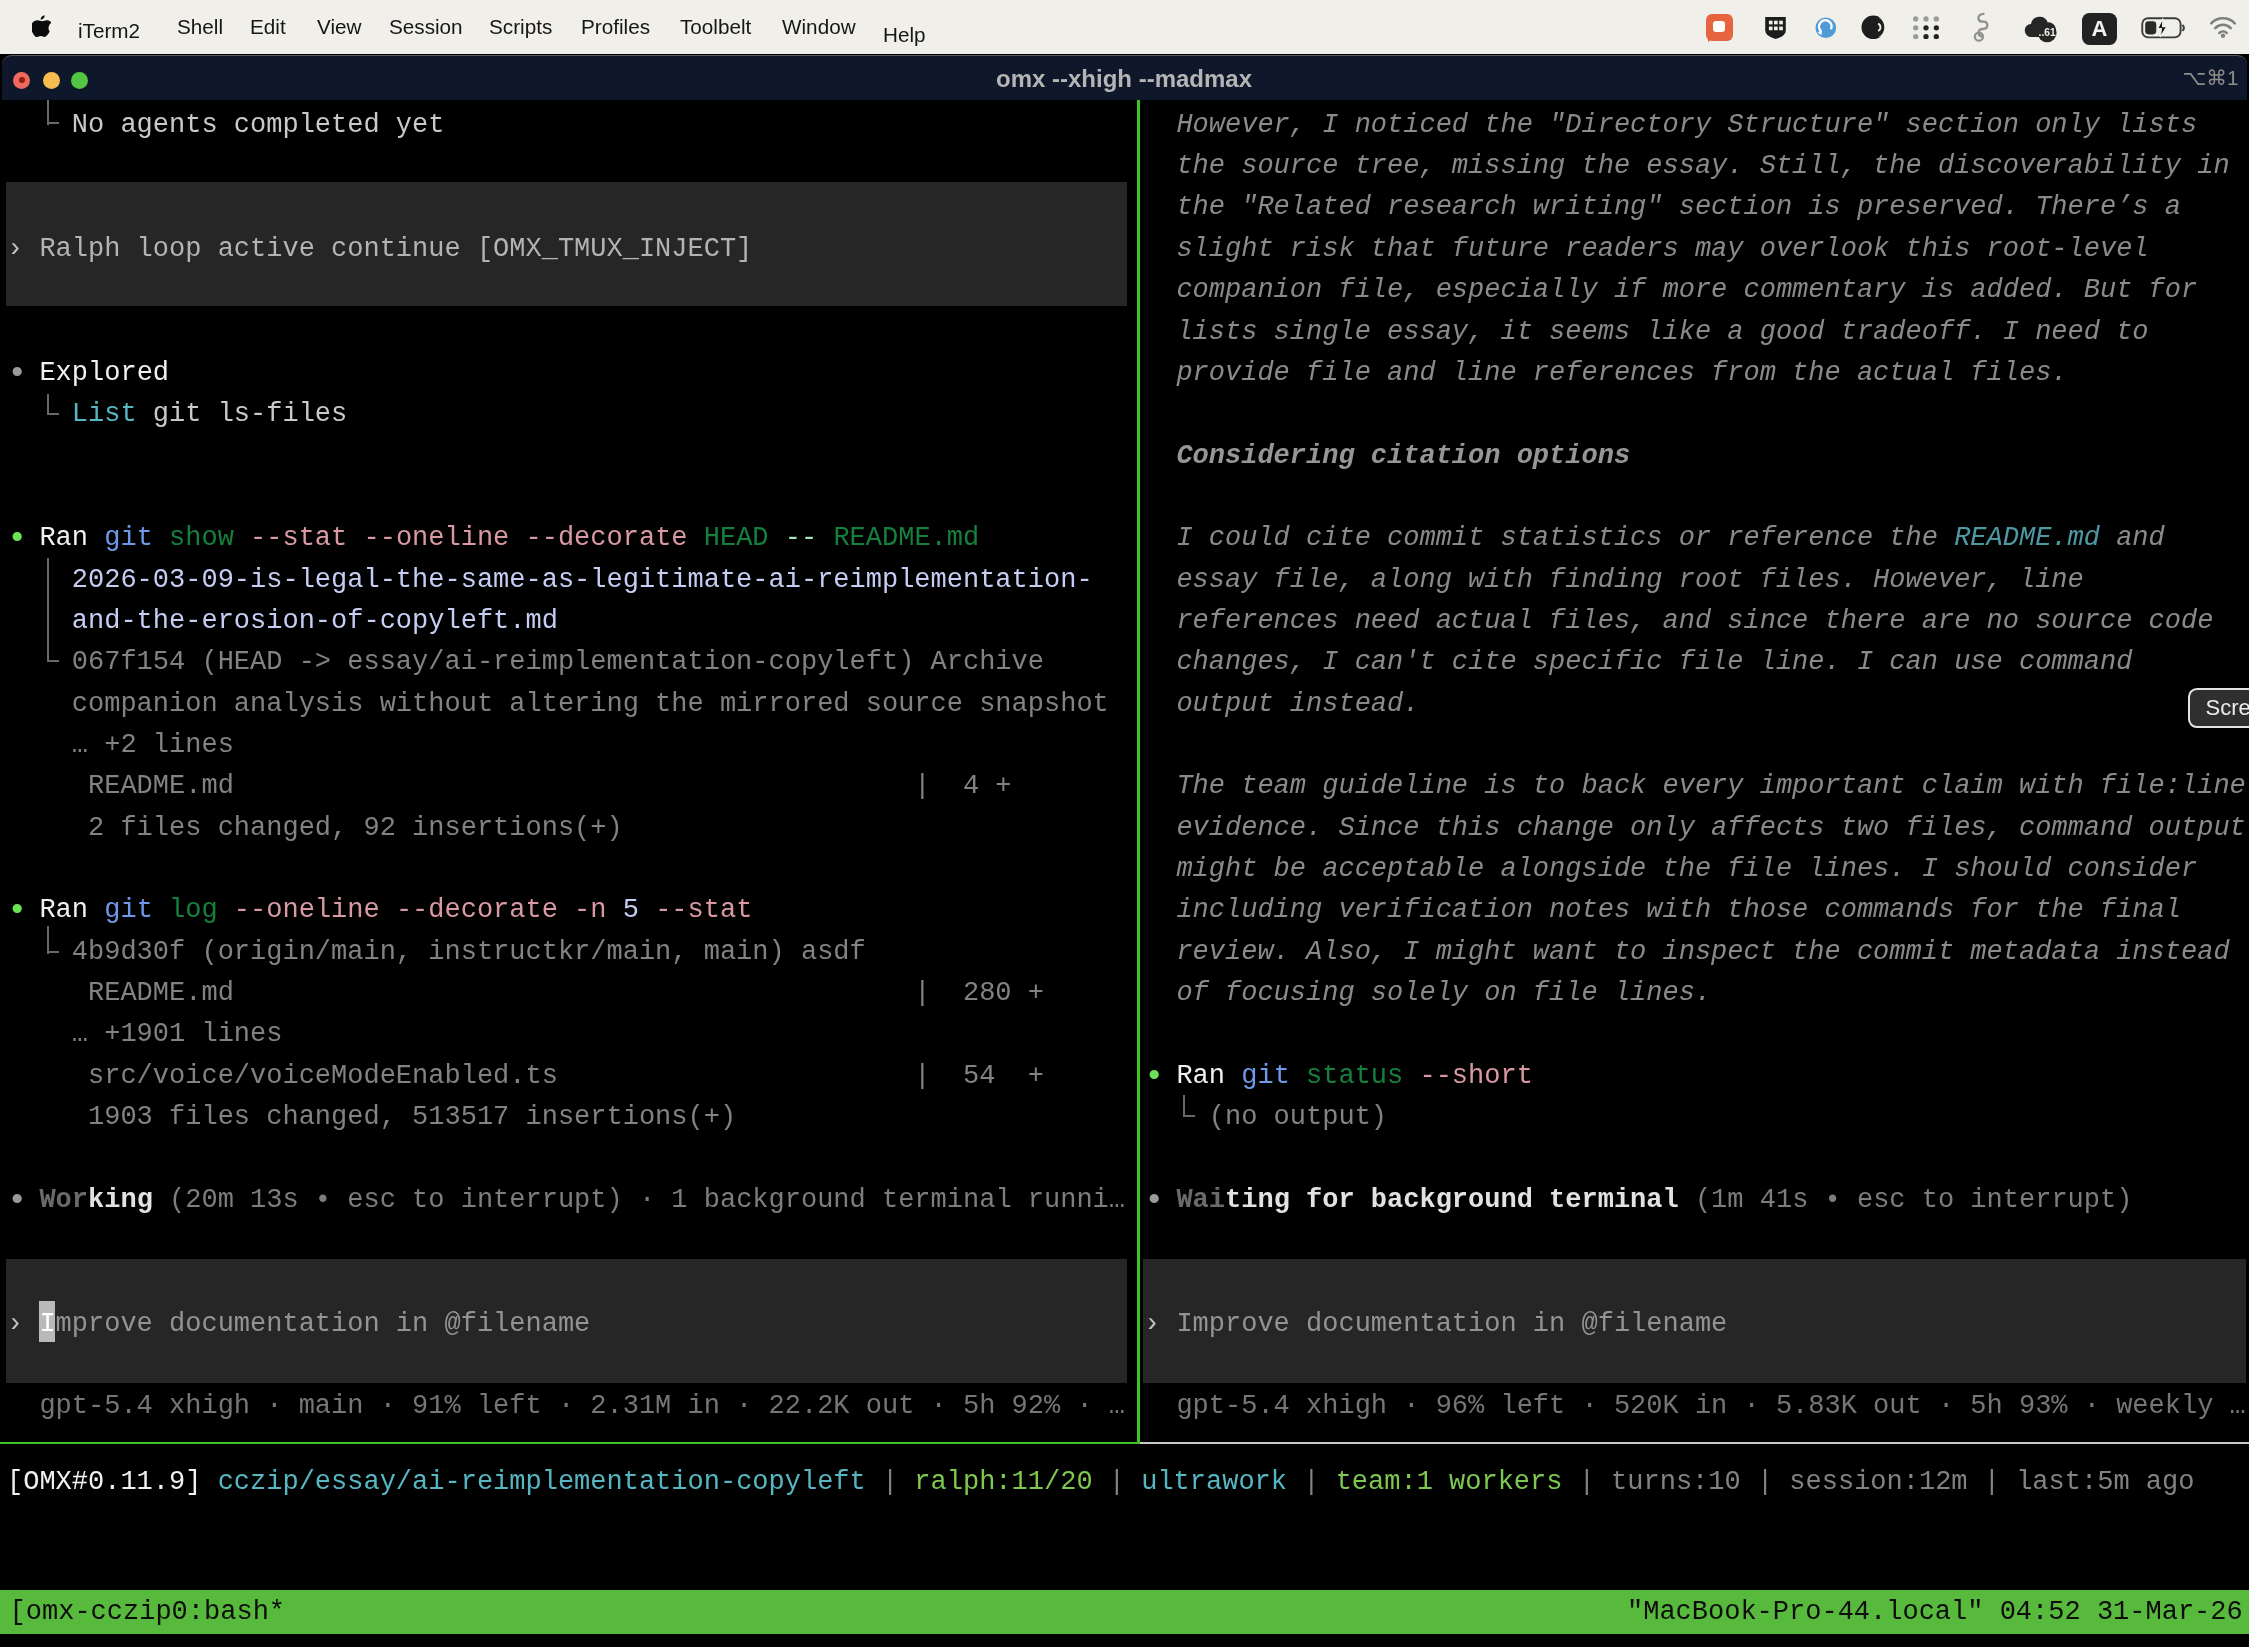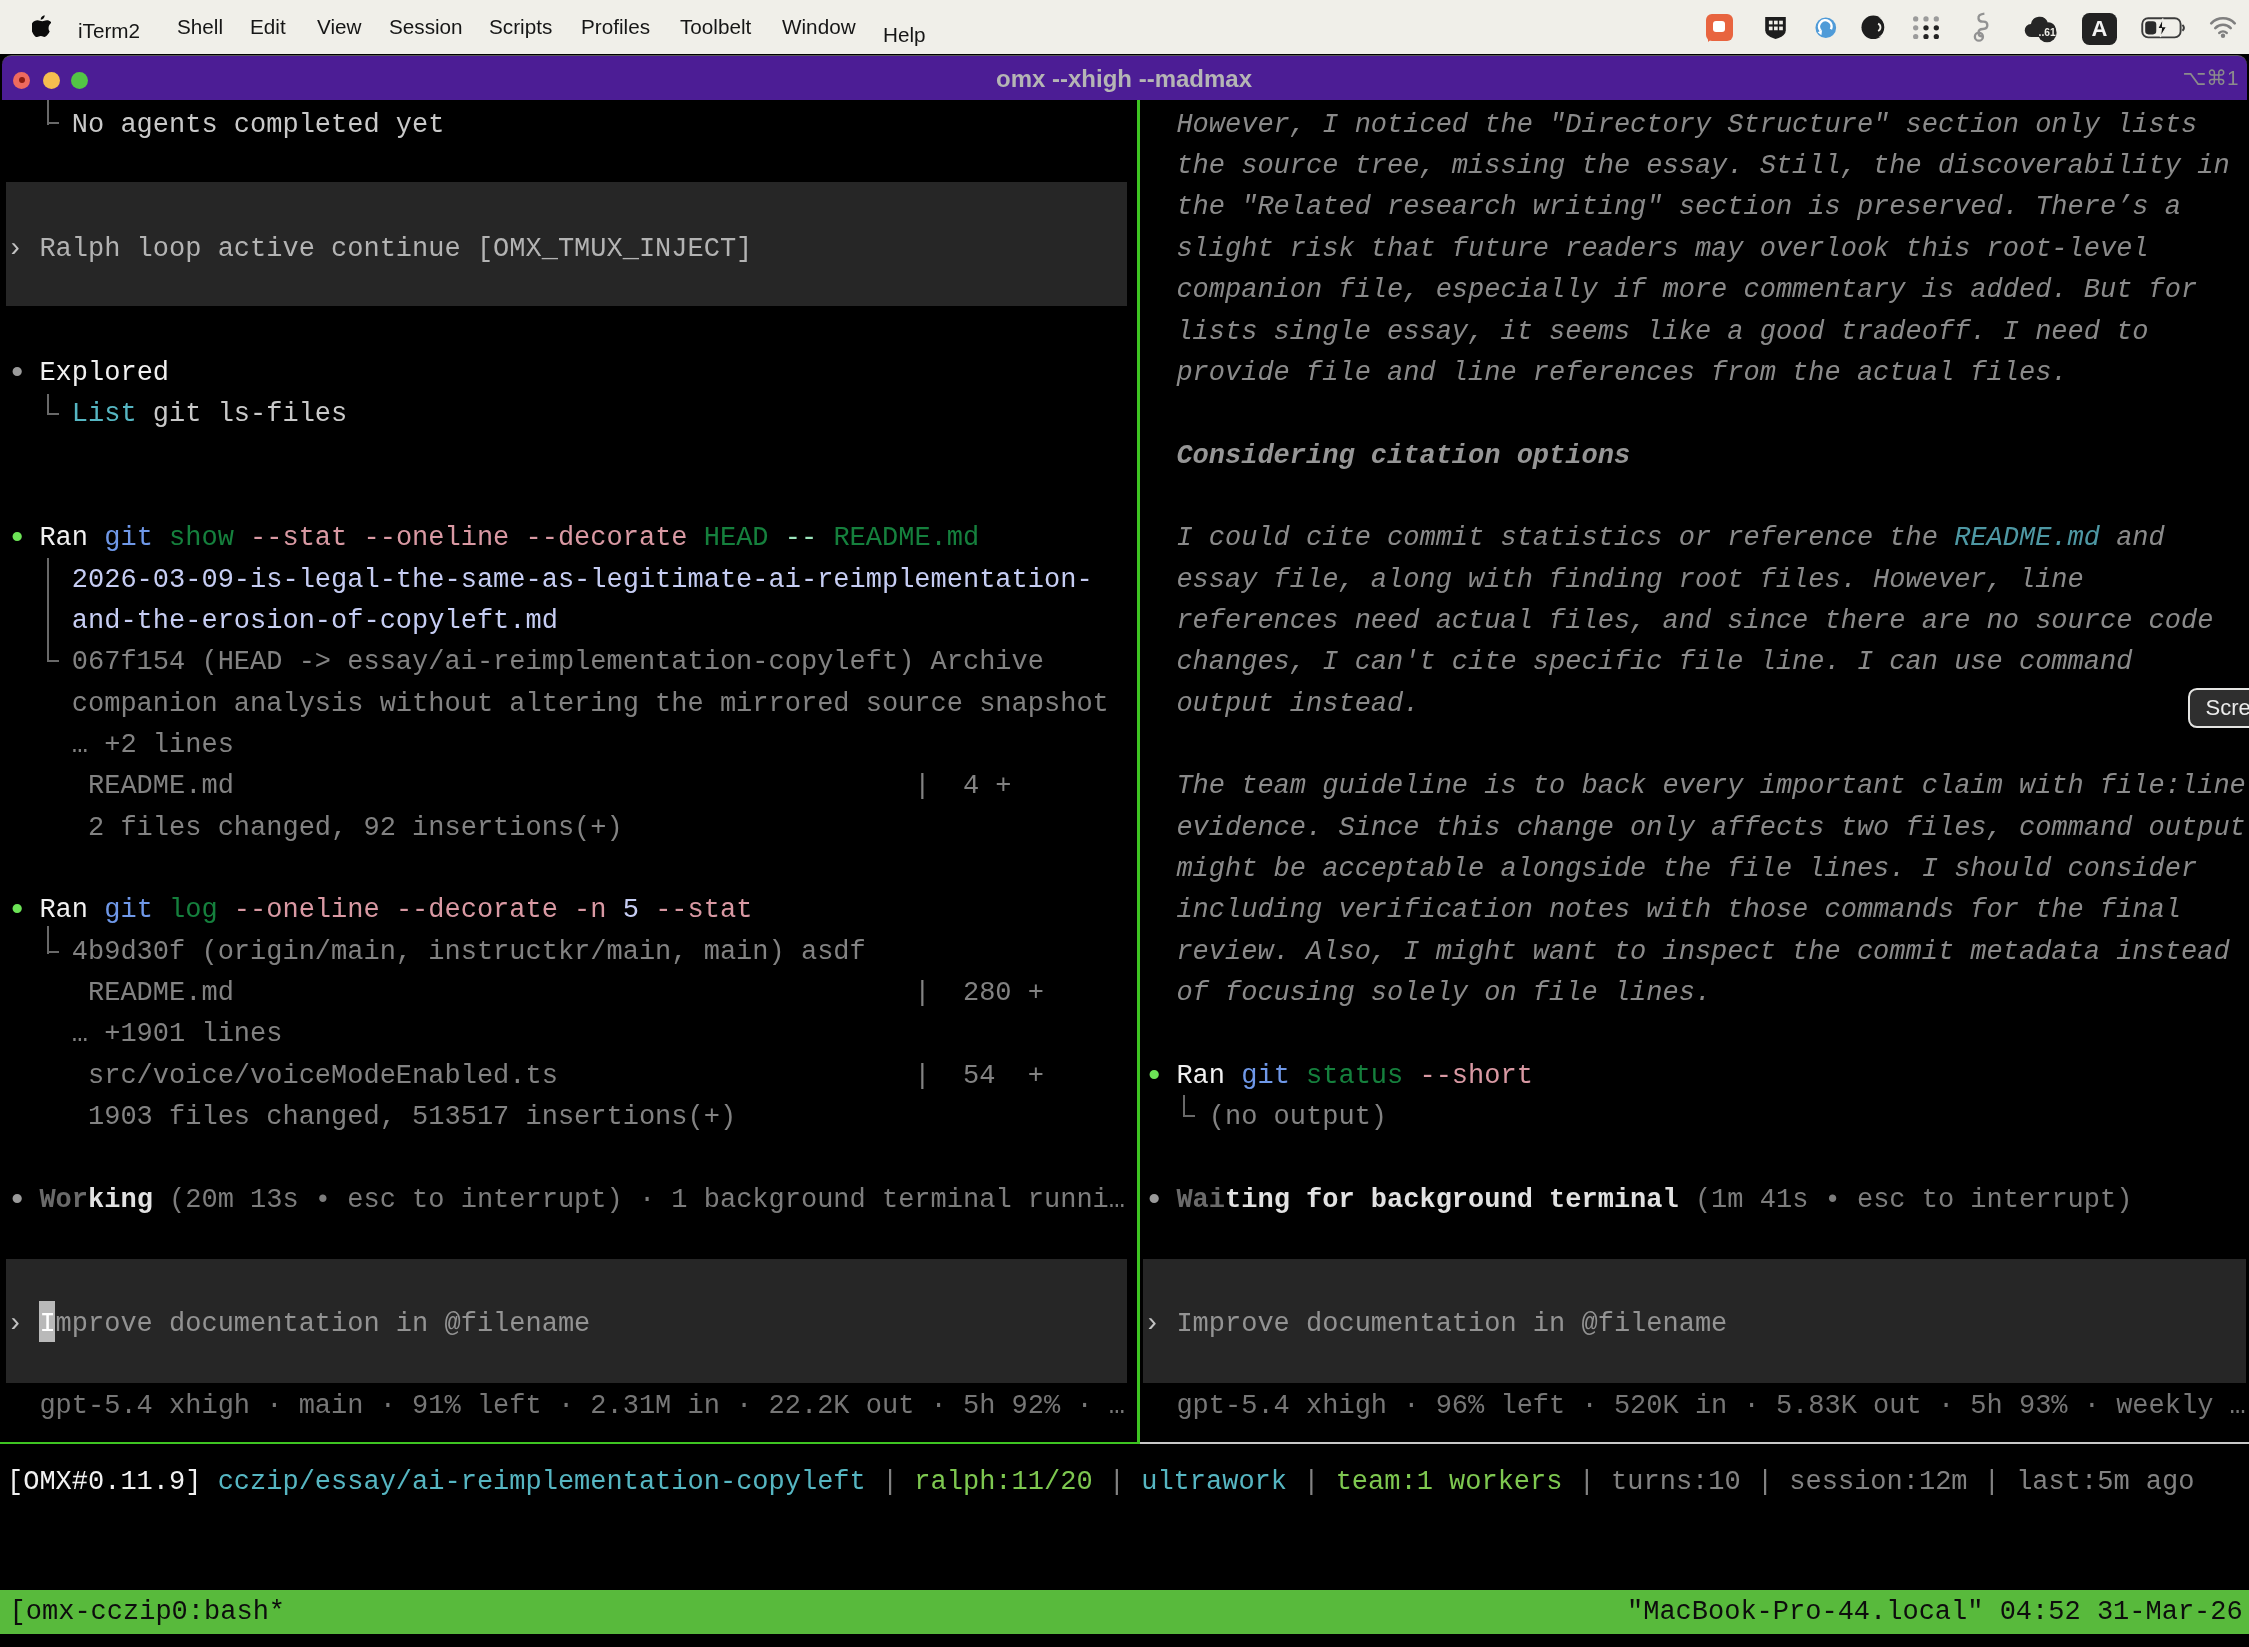--- a/index.html
+++ b/index.html
@@ -1,19 +1,19 @@
 <!DOCTYPE html>
 <html style="font-size:11.8px"><head><meta charset="utf-8">
 <style>
   html,body{margin:0;padding:0;background:#000;width:2250px;height:1648px;overflow:hidden}
   *{box-sizing:border-box}
   #screen{position:absolute;width:2250px;height:1648px;background:#000;font-family:"Liberation Mono",monospace}
   #menubar{position:absolute;left:0;top:0;width:2250px;height:54px;background:#f0efe9;color:#161616;
     font-family:'Liberation Sans',sans-serif;font-size:20.7px;line-height:22px}
-  #titlebar{position:absolute;left:1.5px;top:55px;width:2245px;height:45px;background:#4c1d95;
+  #titlebar{position:absolute;left:1.5px;top:55px;width:2245px;height:45px;background:#0f172a;
     border-radius:9.6px 9.6px 0 0;border-top:0.7px solid #595959}
   .l{position:absolute;white-space:pre;font:27px/41px "Liberation Mono",monospace;color:#c9c9c9;letter-spacing:0}
   .w{color:#f1f1f1;font-weight:400}
   .cy{color:#56b6c2} .bl{color:#6f98e8} .pk{color:#d999a3} .mt{color:#9de6bd}
   .lv{color:#c6cdf3} .ag{color:#15803d} .dm{color:#828282} .d2{color:#767676} .d3{color:#7d7d7d}
   .gb{color:#6ce356;font-size:34px;letter-spacing:-4.2px;vertical-align:-2.6px} .gy{color:#9a9a9a;font-size:34px;letter-spacing:-4.2px;vertical-align:-2.6px}
   .it{color:#8a8a8a;font-style:italic} .ith{color:#969696;font-style:italic;font-weight:700}
   .itc{color:#4e98a4;font-style:italic}
   .sh1{color:#6a6a6a;font-weight:700} .sh2{color:#e2e2e2;font-weight:700}
   .pr{color:#c2c2c2} .rl{color:#b3b3b3} .inp{color:#939393}

